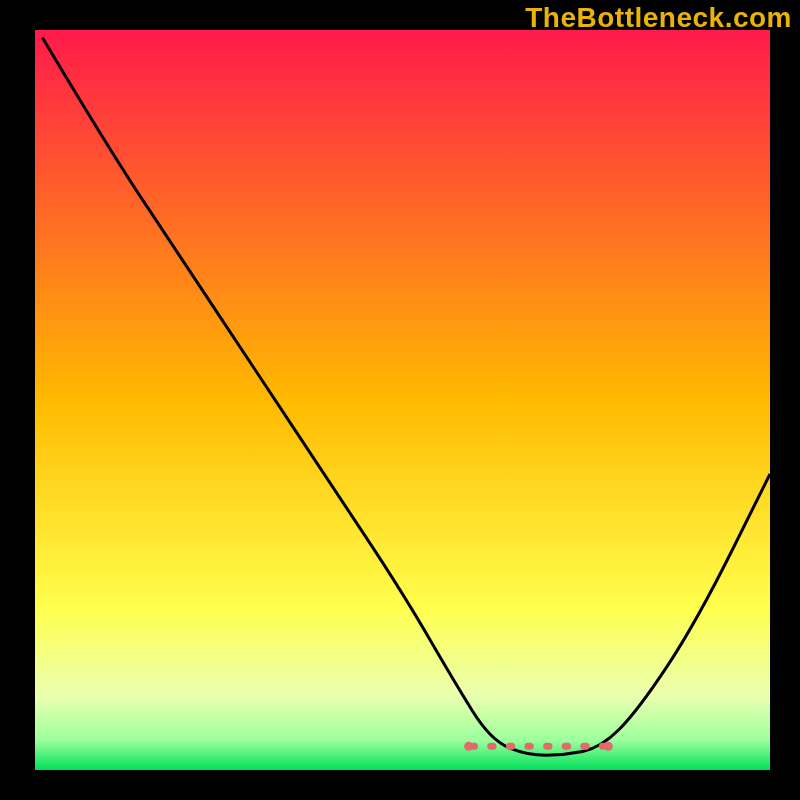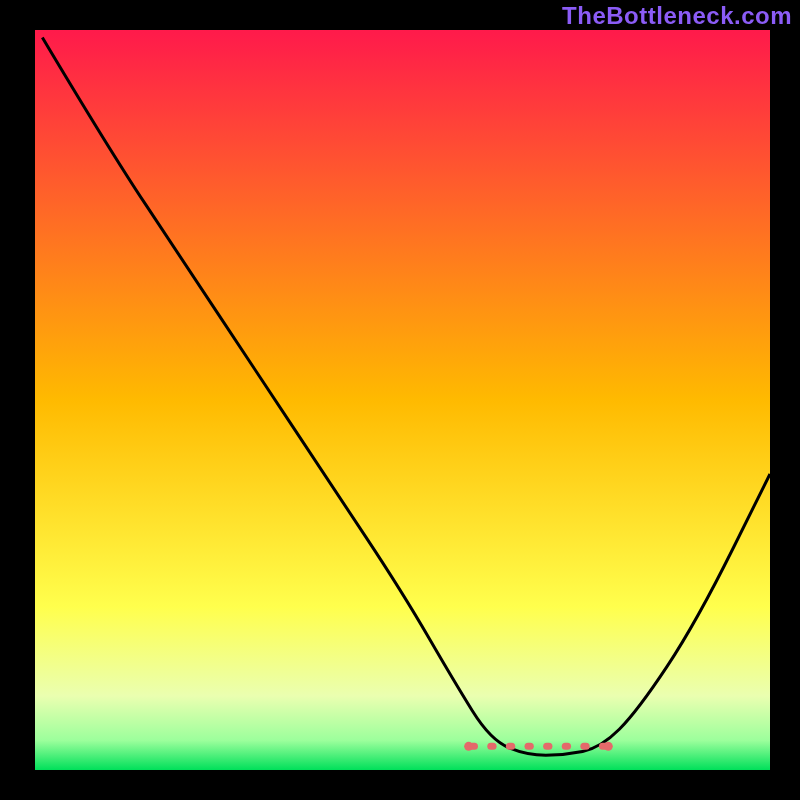--- a/index.html
+++ b/index.html
@@ -14,23 +14,23 @@
     position: relative;
     width: 800px;
     height: 800px;
     background: #000;
   }
   .watermark {
     position: absolute;
     top: 2px;
     right: 8px;
     font-family: Arial, Helvetica, sans-serif;
-    font-size: 24px;
+    font-size: 28px;
     font-weight: bold;
-    color: #8b5cf6;
+    color: #eab308;
     letter-spacing: 0.5px;
   }
   svg {
     position: absolute;
     top: 0;
     left: 0;
   }
 </style>
 </head>
 <body>

